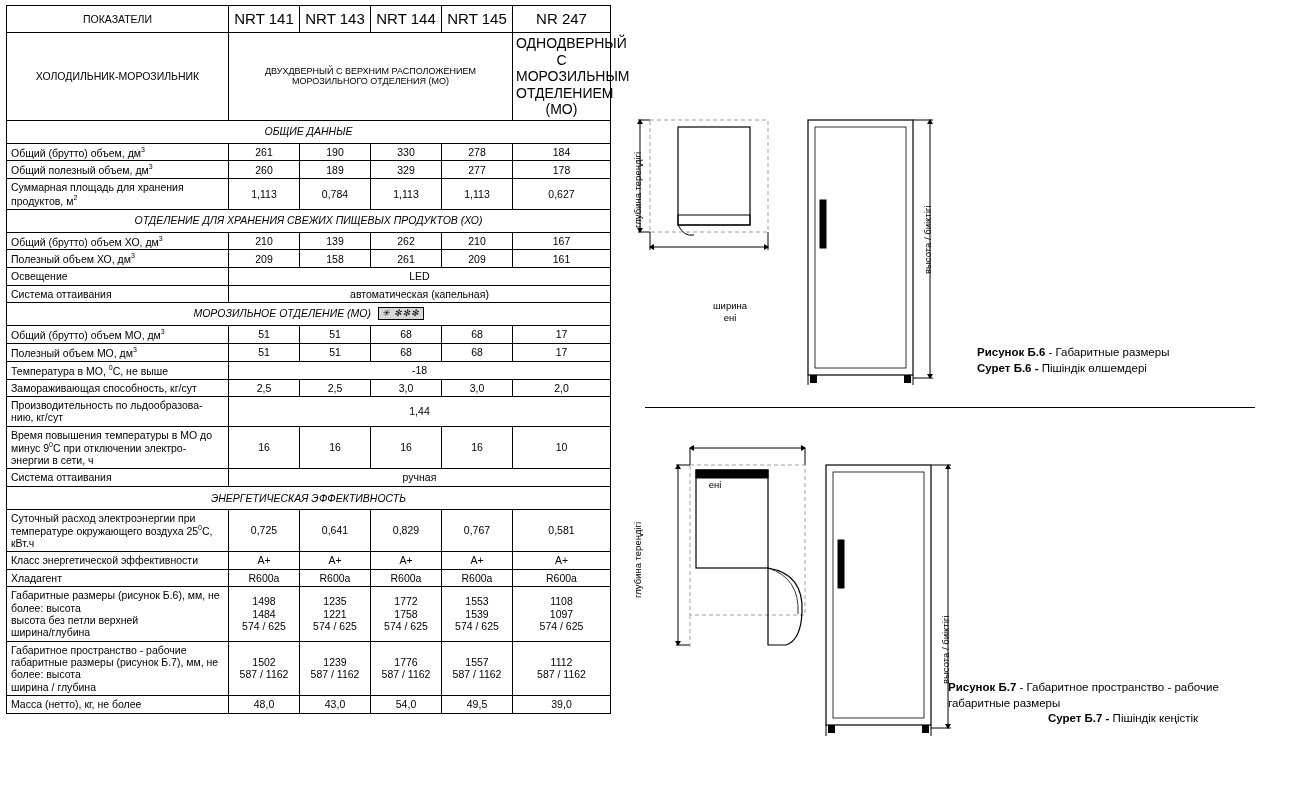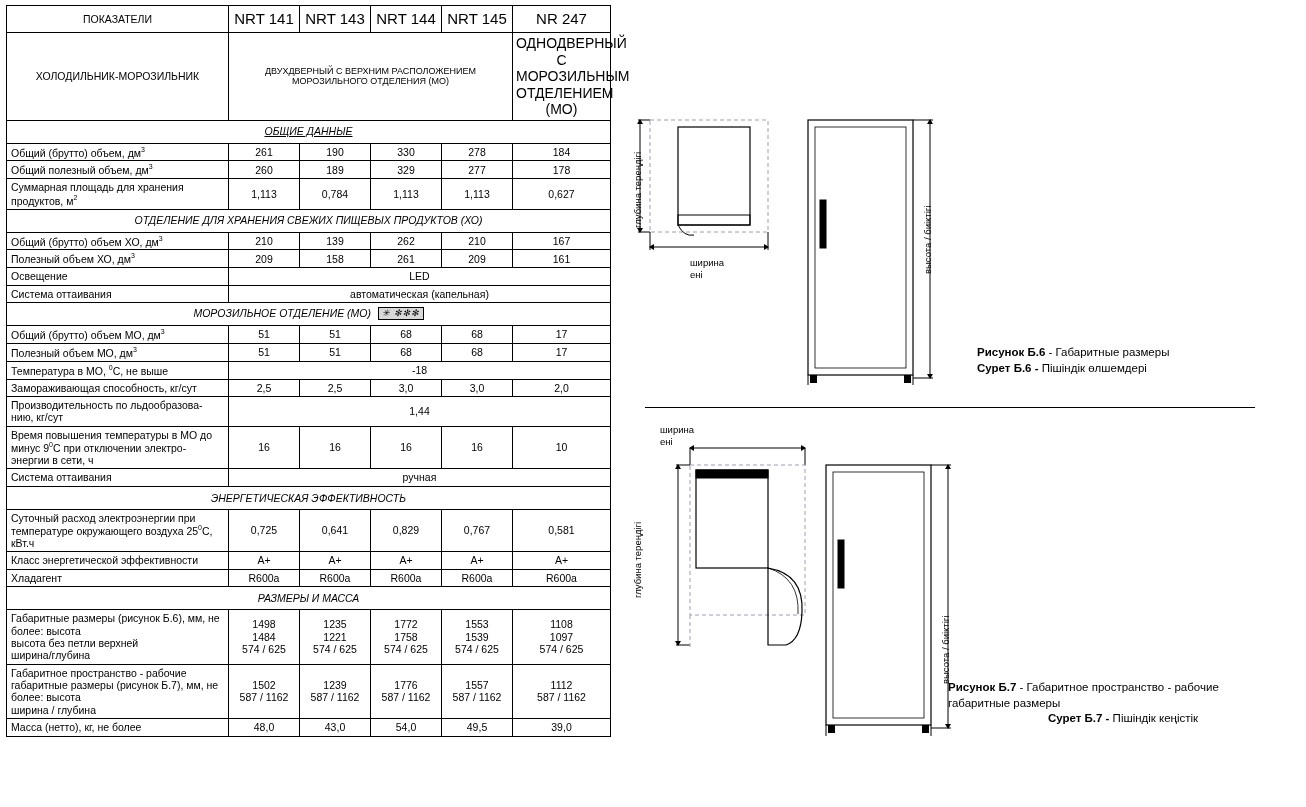--- a/index.html
+++ b/index.html
@@ -51,21 +51,21 @@
     position:absolute;border-top:1px solid #000;
   }
   .vlabel{
     position:absolute;
     writing-mode:vertical-rl;
     transform:rotate(180deg);
     font-size:9.5px;
     text-align:center;
     line-height:1.25;
   }
-  .hlabel{position:absolute;font-size:9.5px;text-align:left;line-height:1.25;}
+  .hlabel{position:absolute;font-size:9.5px;text-align:center;line-height:1.25;margin-top:43px;}
 </style>
 </head>
 <body>
 
 <table class="spec-table">
   <colgroup>
     <col style="width:222px">
     <col style="width:71px">
     <col style="width:71px">
     <col style="width:71px">
@@ -80,21 +80,21 @@
         <td class="model-name">NRT 144</td>
         <td class="model-name">NRT 145</td>
         <td class="model-name">NR 247</td>
       </tr>
       <tr>
         <td class="hdr-left" style="height:44px;">ХОЛОДИЛЬНИК-МОРОЗИЛЬНИК</td>
         <td class="type-cell" colspan="4">ДВУХДВЕРНЫЙ С ВЕРХНИМ РАСПОЛОЖЕНИЕМ МОРОЗИЛЬНОГО ОТДЕЛЕНИЯ (МО)</td>
         <td class="type-cell2">ОДНОДВЕРНЫЙ С  МОРОЗИЛЬНЫМ ОТДЕЛЕНИЕМ  (МО)</td>
       </tr>
       <tr>
-        <td class="section" colspan="6" style="height:18px;text-decoration:underline;">ОБЩИЕ ДАННЫЕ</td>
+        <td class="section" colspan="6" style="height:18px;">ОБЩИЕ ДАННЫЕ</td>
       </tr>
       <tr>
         <td class="left">Общий (брутто) объем, дм<sup>3</sup></td>
         <td>261</td>
         <td>190</td>
         <td>330</td>
         <td>278</td>
         <td>184</td>
       </tr>
       <tr>
@@ -206,23 +206,20 @@
         <td>А+</td>
         <td>А+</td>
       </tr>
       <tr>
         <td class="left">Хладагент</td>
         <td>R600a</td>
         <td>R600a</td>
         <td>R600a</td>
         <td>R600a</td>
         <td>R600a</td>
-      </tr>
-      <tr>
-        <td class="section" colspan="6" style="height:18px;">РАЗМЕРЫ И МАССА</td>
       </tr>
       <tr>
         <td class="left">Габаритные размеры (рисунок Б.6), мм, не более: высота<br>высота без петли верхней<br>ширина/глубина</td>
         <td>1498<br>1484<br>574 / 625</td>
         <td>1235<br>1221<br>574 / 625</td>
         <td>1772<br>1758<br>574 / 625</td>
         <td>1553<br>1539<br>574 / 625</td>
         <td>1108<br>1097<br>574 / 625</td>
       </tr>
       <tr>

